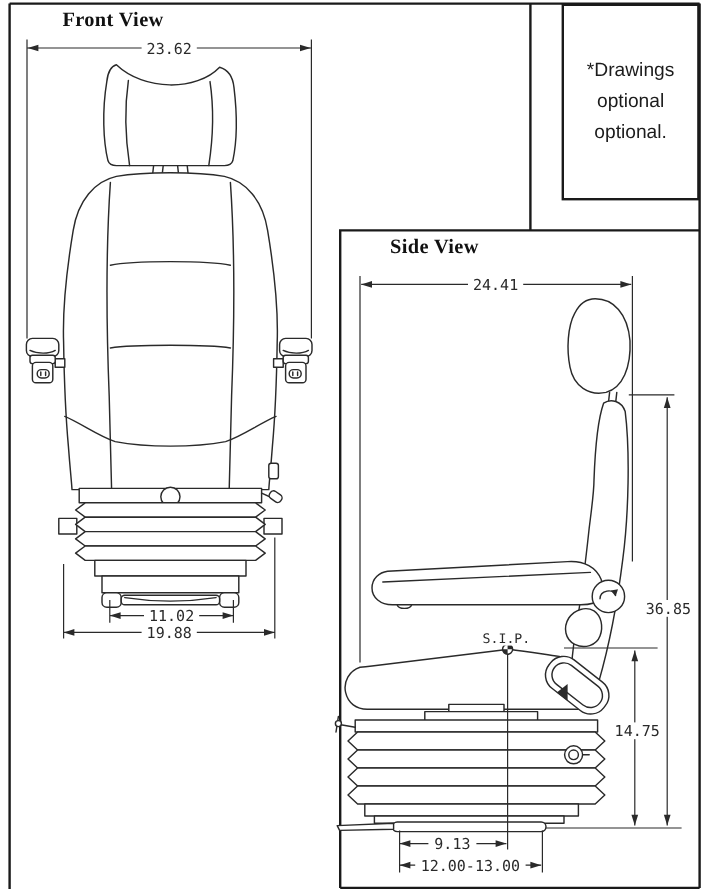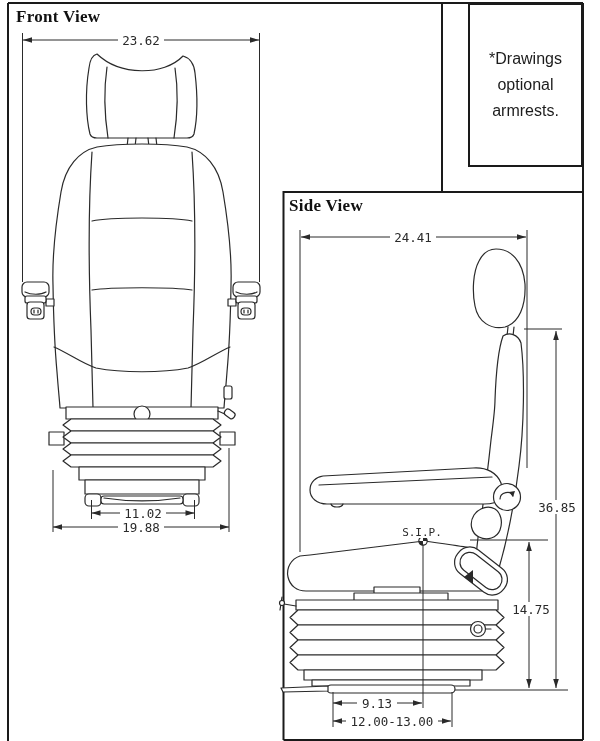--- a/index.html
+++ b/index.html
@@ -1,20 +1,20 @@
 <!DOCTYPE html>
 <html><head>
 <meta charset="utf-8">
 <style>
   html,body{margin:0;padding:0;background:#fff;}
   #stage{position:relative;width:600px;height:741px;background:#fff;overflow:hidden;
          font-family:"Liberation Sans",sans-serif;}
   #stage svg{position:absolute;left:0;top:0;}
   .title{position:absolute;font-family:"Liberation Serif",serif;font-weight:bold;
-         font-size:17px;color:#111;letter-spacing:.3px;white-space:nowrap;}
+         font-size:17px;color:#111;letter-spacing:.3px;white-space:nowrap;margin-left:36px;}
   #front-title{left:16px;top:7px;}
   #side-title{left:289px;top:196px;}
   #note-box{position:absolute;left:468px;top:3px;width:115px;height:164px;
             border:2px solid #1a1a1a;box-sizing:border-box;display:flex;
             flex-direction:column;justify-content:center;align-items:center;
             font-size:16px;line-height:26px;color:#1c1c1c;text-align:center;}
   .dimtxt{font-family:"DejaVu Sans Mono",monospace;font-size:12.5px;fill:#2a2a2a;}
   .siptxt{font-family:"DejaVu Sans Mono",monospace;font-size:11px;fill:#2a2a2a;}
   .ln{stroke:#2a2a2a;fill:none;stroke-width:1.2;stroke-linejoin:round;stroke-linecap:round;}
   .lnw{stroke:#2a2a2a;fill:#fff;stroke-width:1.2;stroke-linejoin:round;}
@@ -214,16 +214,16 @@
     <text class="dimtxt" x="377" y="707.5">9.13</text>
     <text class="dimtxt" x="392" y="725.5">12.00-13.00</text>
   </g>
 </svg>
 
 <div class="title" id="front-title">Front View</div>
 <div class="title" id="side-title">Side View</div>
 <div id="note-box">
   <div>*Drawings</div>
   <div>optional</div>
-  <div>armrests.</div>
+  <div>optional.</div>
 </div>
 
 </div>
 
 </body></html>

